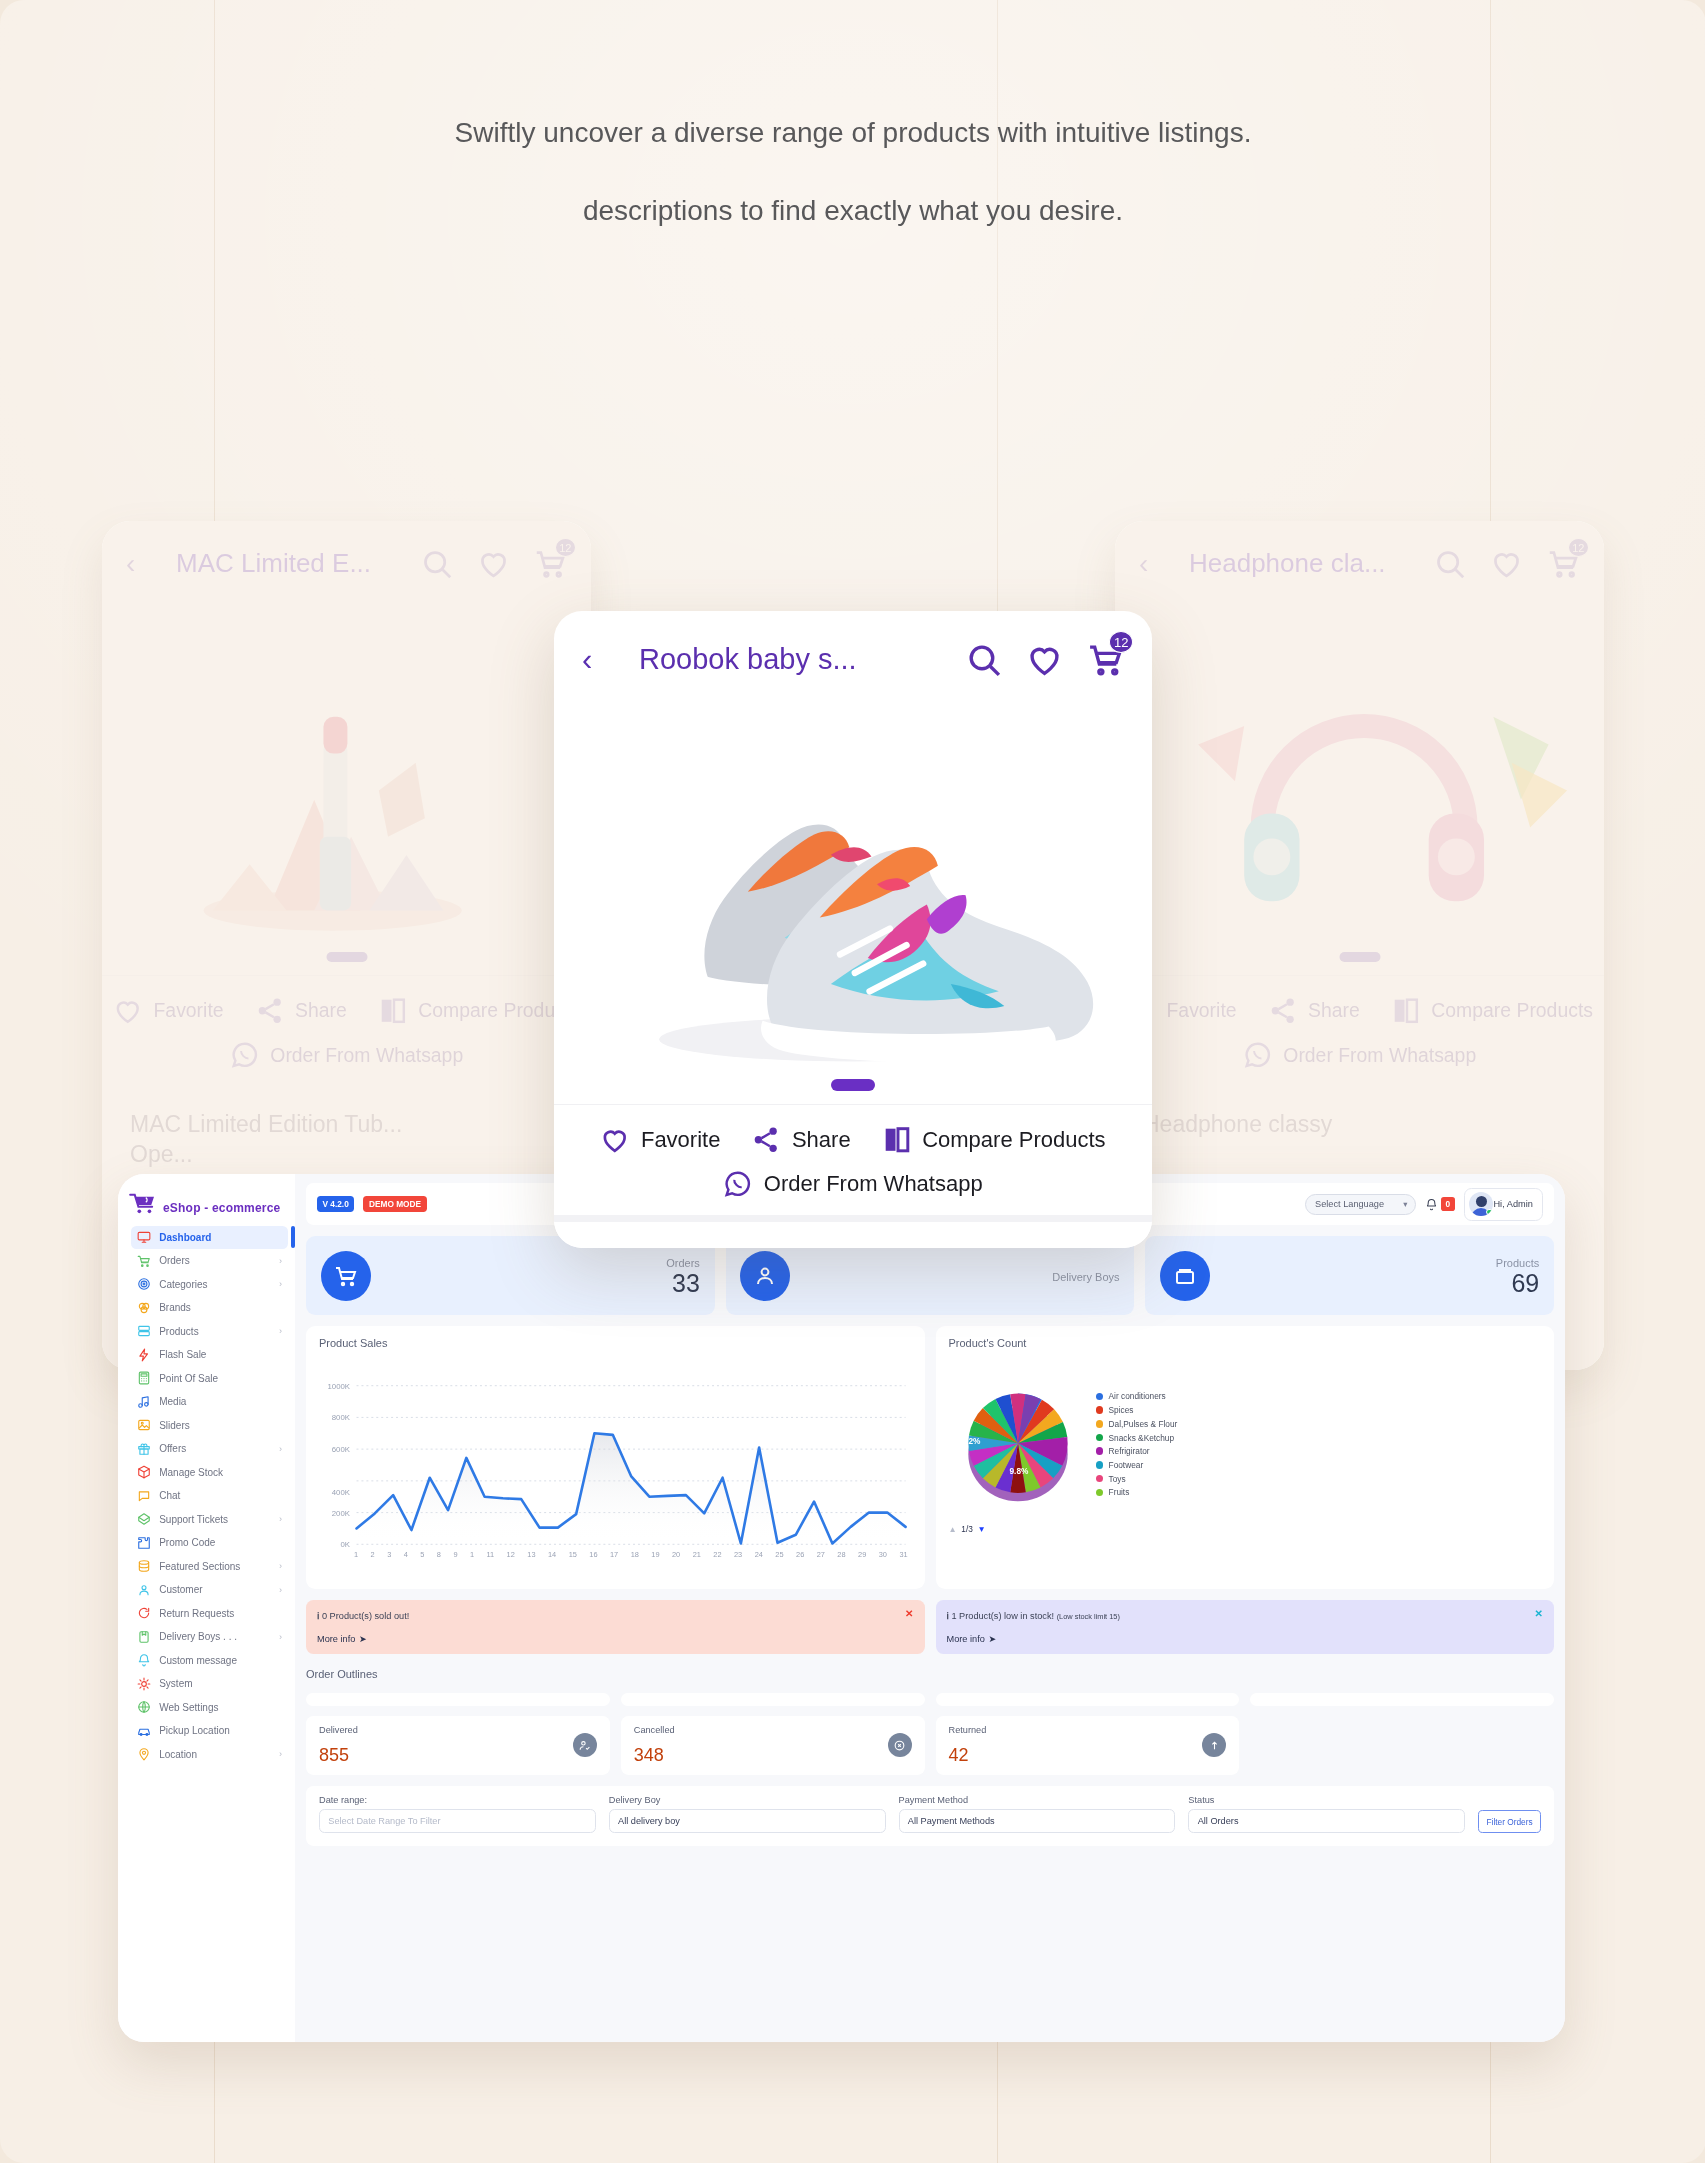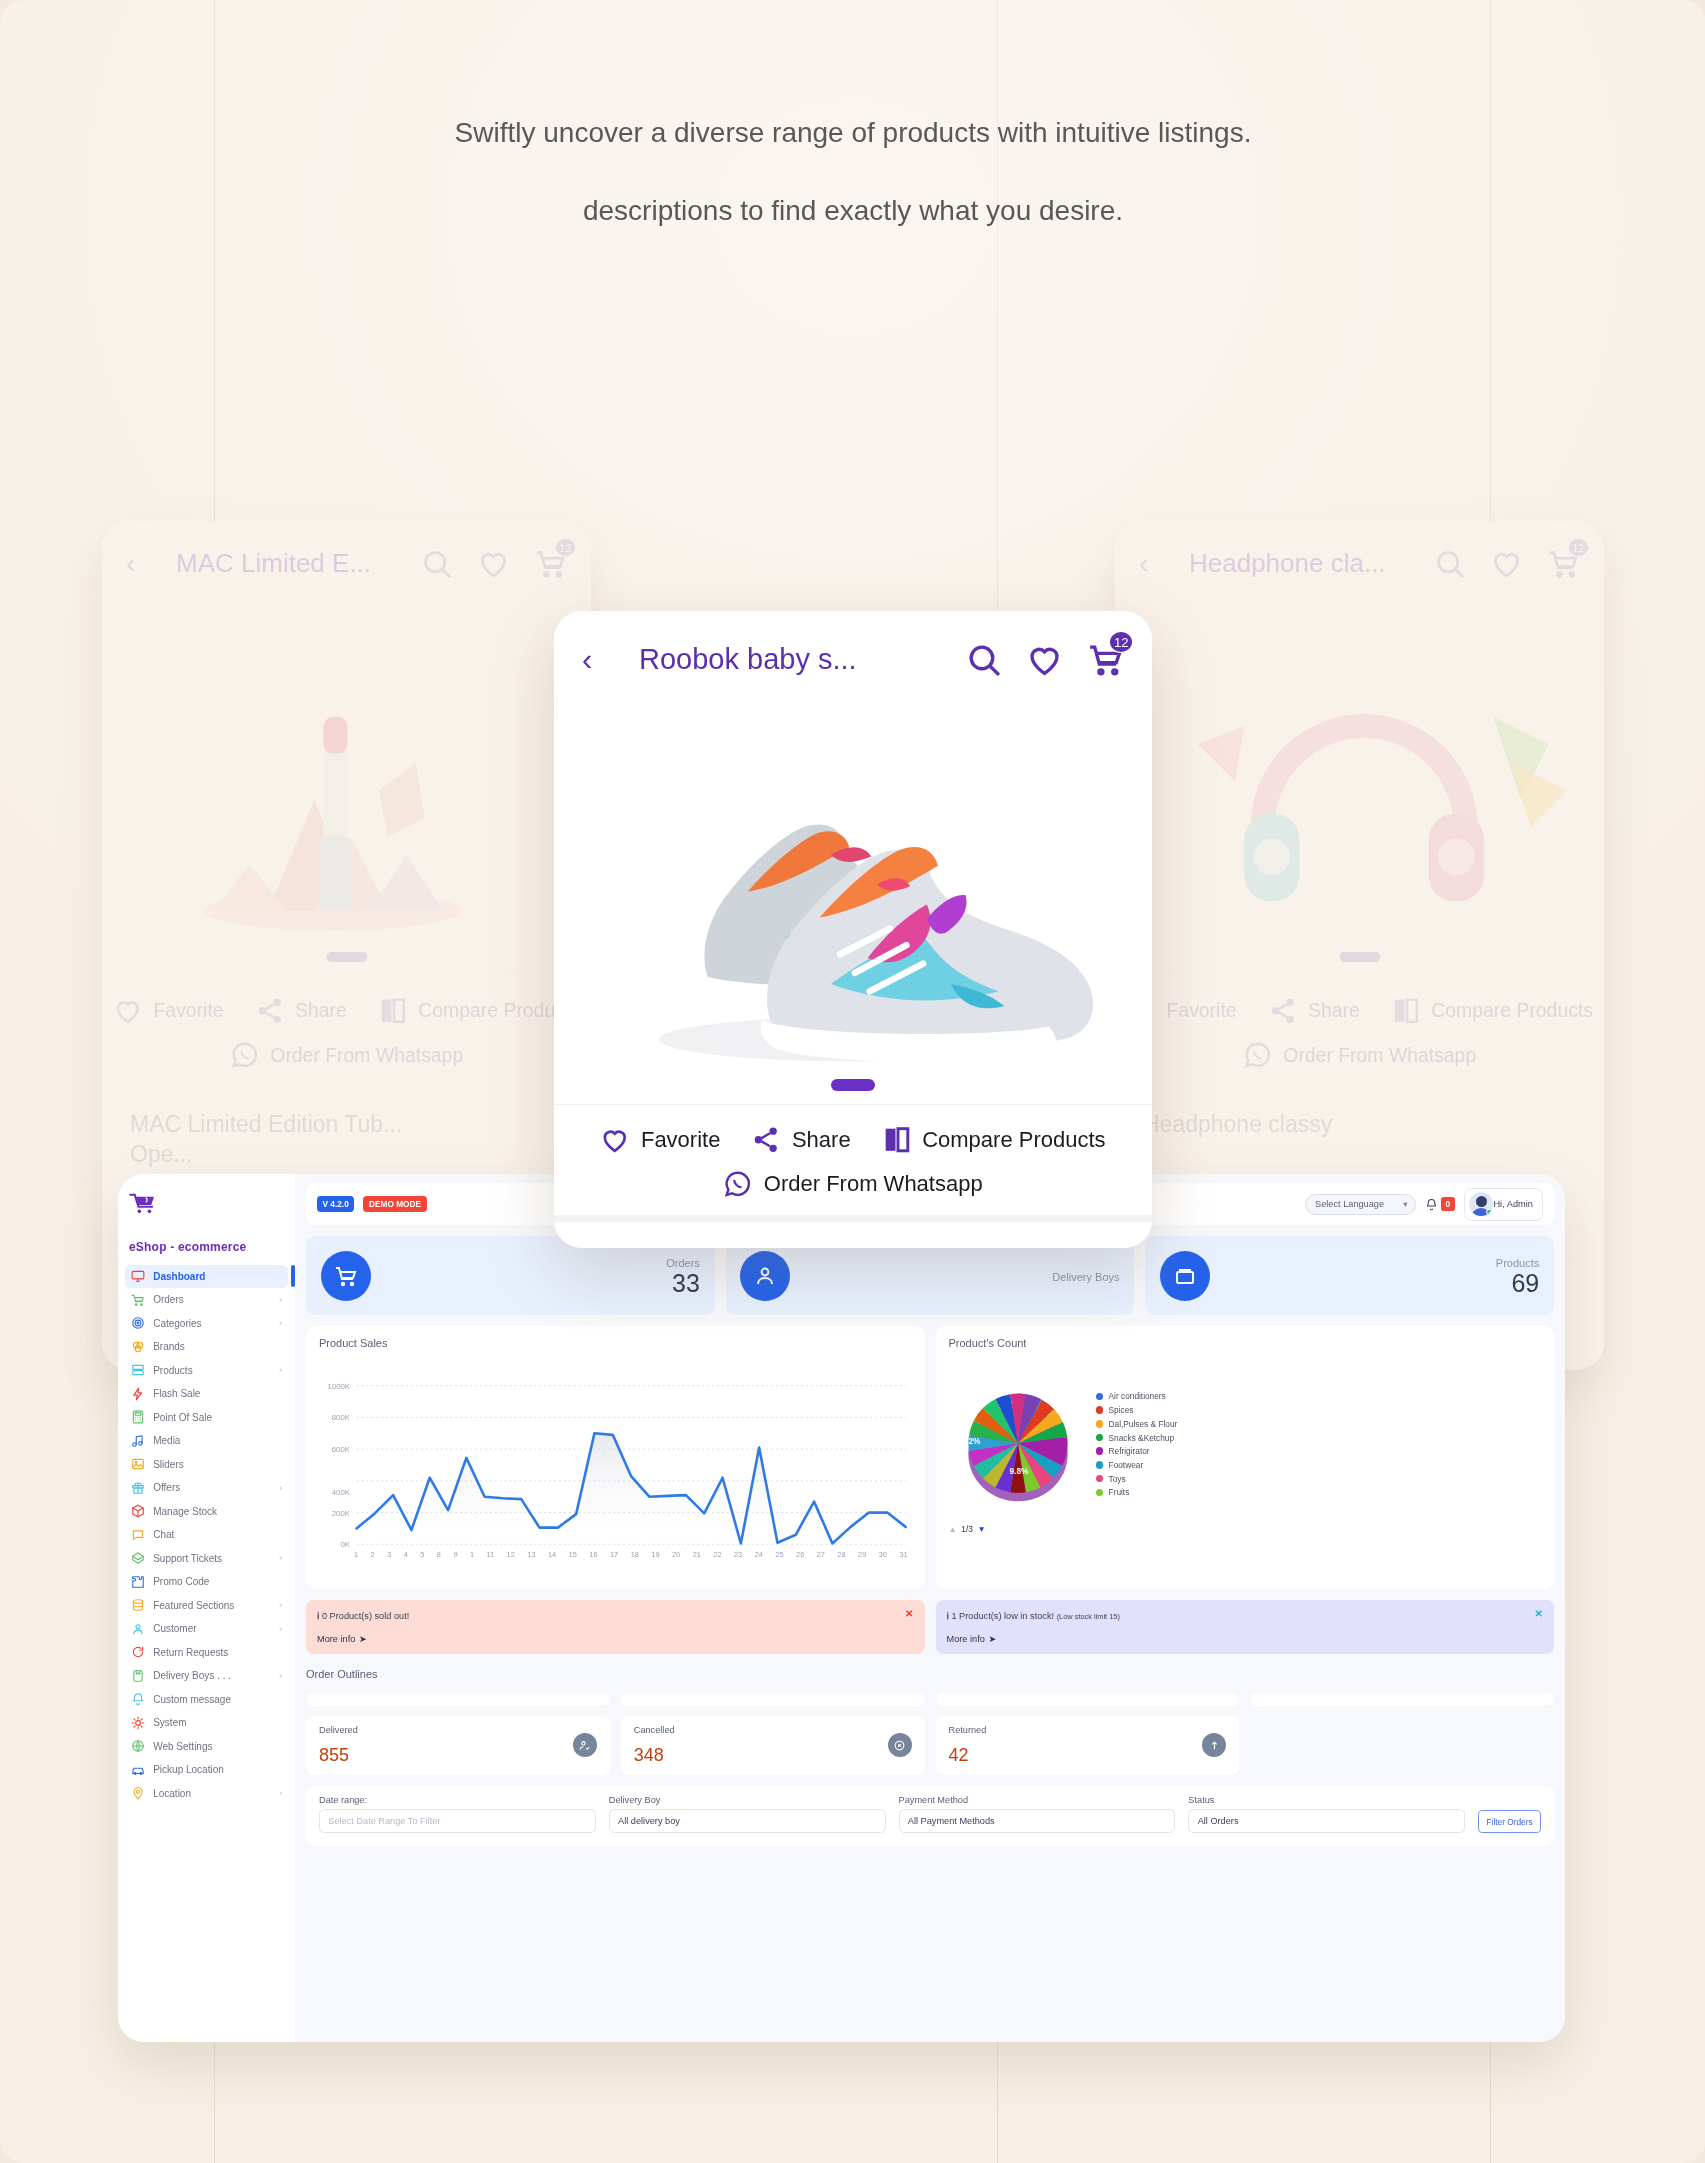--- a/index.html
+++ b/index.html
@@ -109,28 +109,28 @@
   #dash {
     position: absolute; left: 118px; top: 1174px; width: 1447px; height: 868px;
     background: #fbfbfd; border-radius: 26px; overflow: hidden;
     box-shadow: 0 22px 52px rgba(140,112,85,.18);
     z-index: 10;
   }
   .dash-inner { display: flex; height: 100%; }
 
   
   .sb { width: 177px; background: #fff; flex: none; padding: 13px 0 0 0; position: relative; }
-  .sb-brand { display: flex; align-items: flex-start; gap: 25px; padding: 5.5px 9.2px 11px 11px; flex-direction: column; }
+  .sb-brand { display: flex; align-items: flex-end; gap: 6px; padding: 5.5px 9.2px 11px 11px; }
   .sb-brand .logo { width: 28px; height: 22px; flex: none; }
   .sb-brand .logo svg { width: 100%; height: 100%; }
   .sb-brand .bt { font-size: 12px; color: #6b2fc0; font-weight: 700; letter-spacing: 0.2px; }
   .sb-list { padding: 0 7.4px; }
   .sb-item {
     display: flex; align-items: center; gap: 8.3px; height: 23.5px; padding: 0 5.5px;
-    font-size: 10px; color: #6f7383; border-radius: 5.5px; position: relative;
+    font-size: 10px; color: #6f7383; border-radius: 5.5px; position: relative; margin-left: 6px;
   }
   .sb-item.active { background: #e9f0ff; color: #2563eb; font-weight: 700; }
   .sb-item .si { width: 14px; height: 14px; flex: none; }
   .sb-item .si svg { width: 100%; height: 100%; display: block; }
   .sb-item .lbl { flex: 1; white-space: nowrap; overflow: hidden; }
   .sb-item .chev { font-size: 9.2px; color: #b9bdc9; }
   .sb-item.active::after {
     content: ""; position: absolute; right: -7.4px; top: 0.9px; width: 3.7px; height: 22px;
     background: #2563eb; border-radius: 2.8px;
   }

